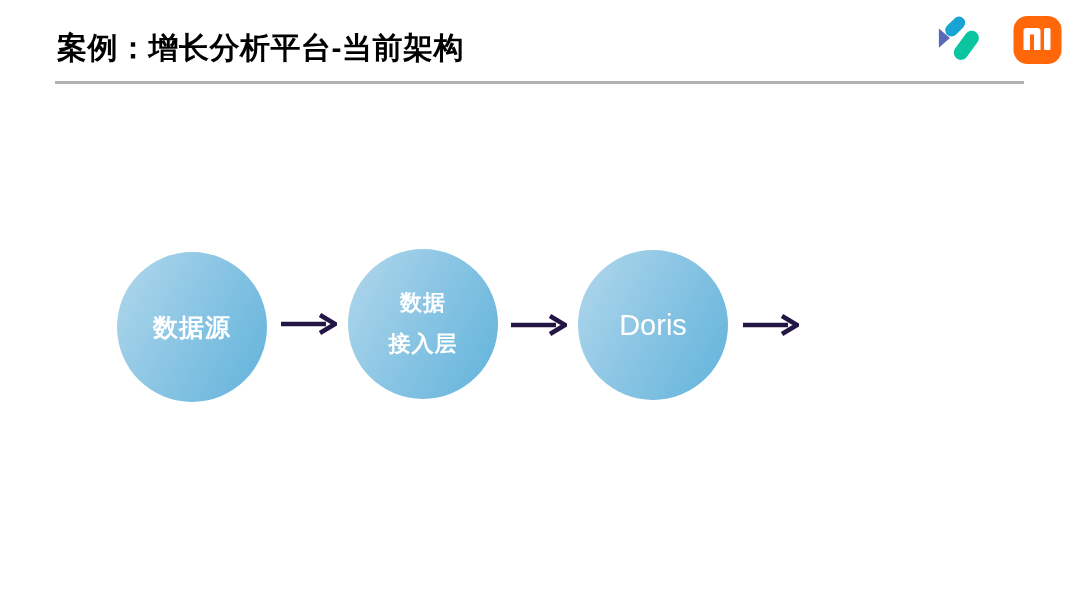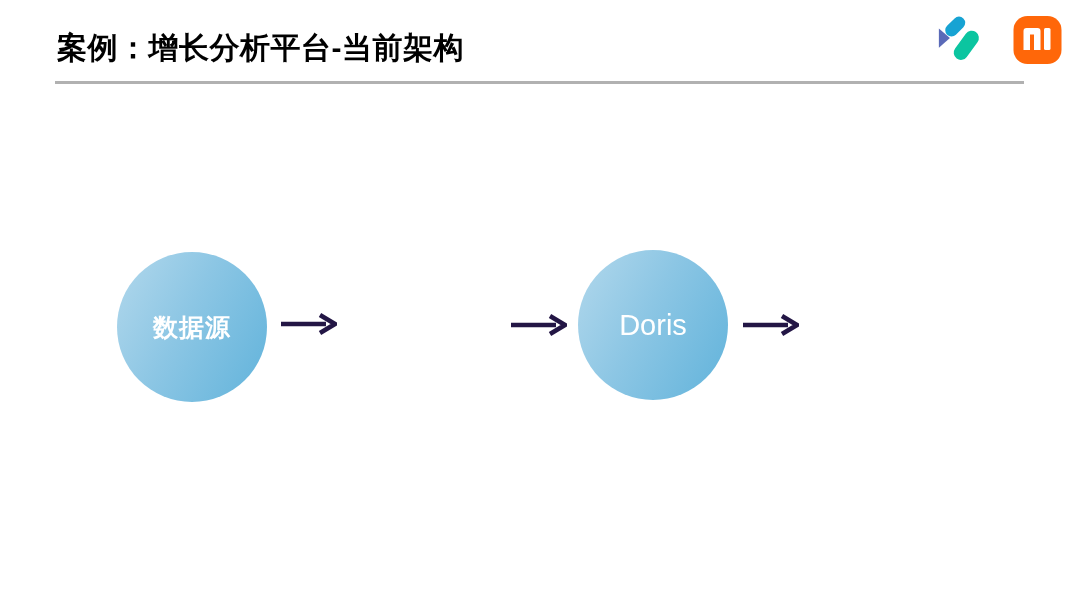--- a/index.html
+++ b/index.html
@@ -94,20 +94,24 @@
 
     <div class="node n1">
       <span>数据源</span>
     </div>
 
     <svg class="arrow a1" viewBox="0 0 58 26">
       <line x1="2" y1="13" x2="47" y2="13" stroke="#231645" stroke-width="4.6"></line>
       <path d="M41,4 L56,13 L41,22" fill="none" stroke="#231645" stroke-width="4.6" stroke-linejoin="miter"></path>
     </svg>
 
+    <div class="node n2">
+      <span>数据</span>
+      <span>接入层</span>
+    </div>
 
     <svg class="arrow a2" viewBox="0 0 58 26">
       <line x1="2" y1="13" x2="47" y2="13" stroke="#231645" stroke-width="4.6"></line>
       <path d="M41,4 L56,13 L41,22" fill="none" stroke="#231645" stroke-width="4.6" stroke-linejoin="miter"></path>
     </svg>
 
     <div class="node n3">
       <span>Doris</span>
     </div>
 

